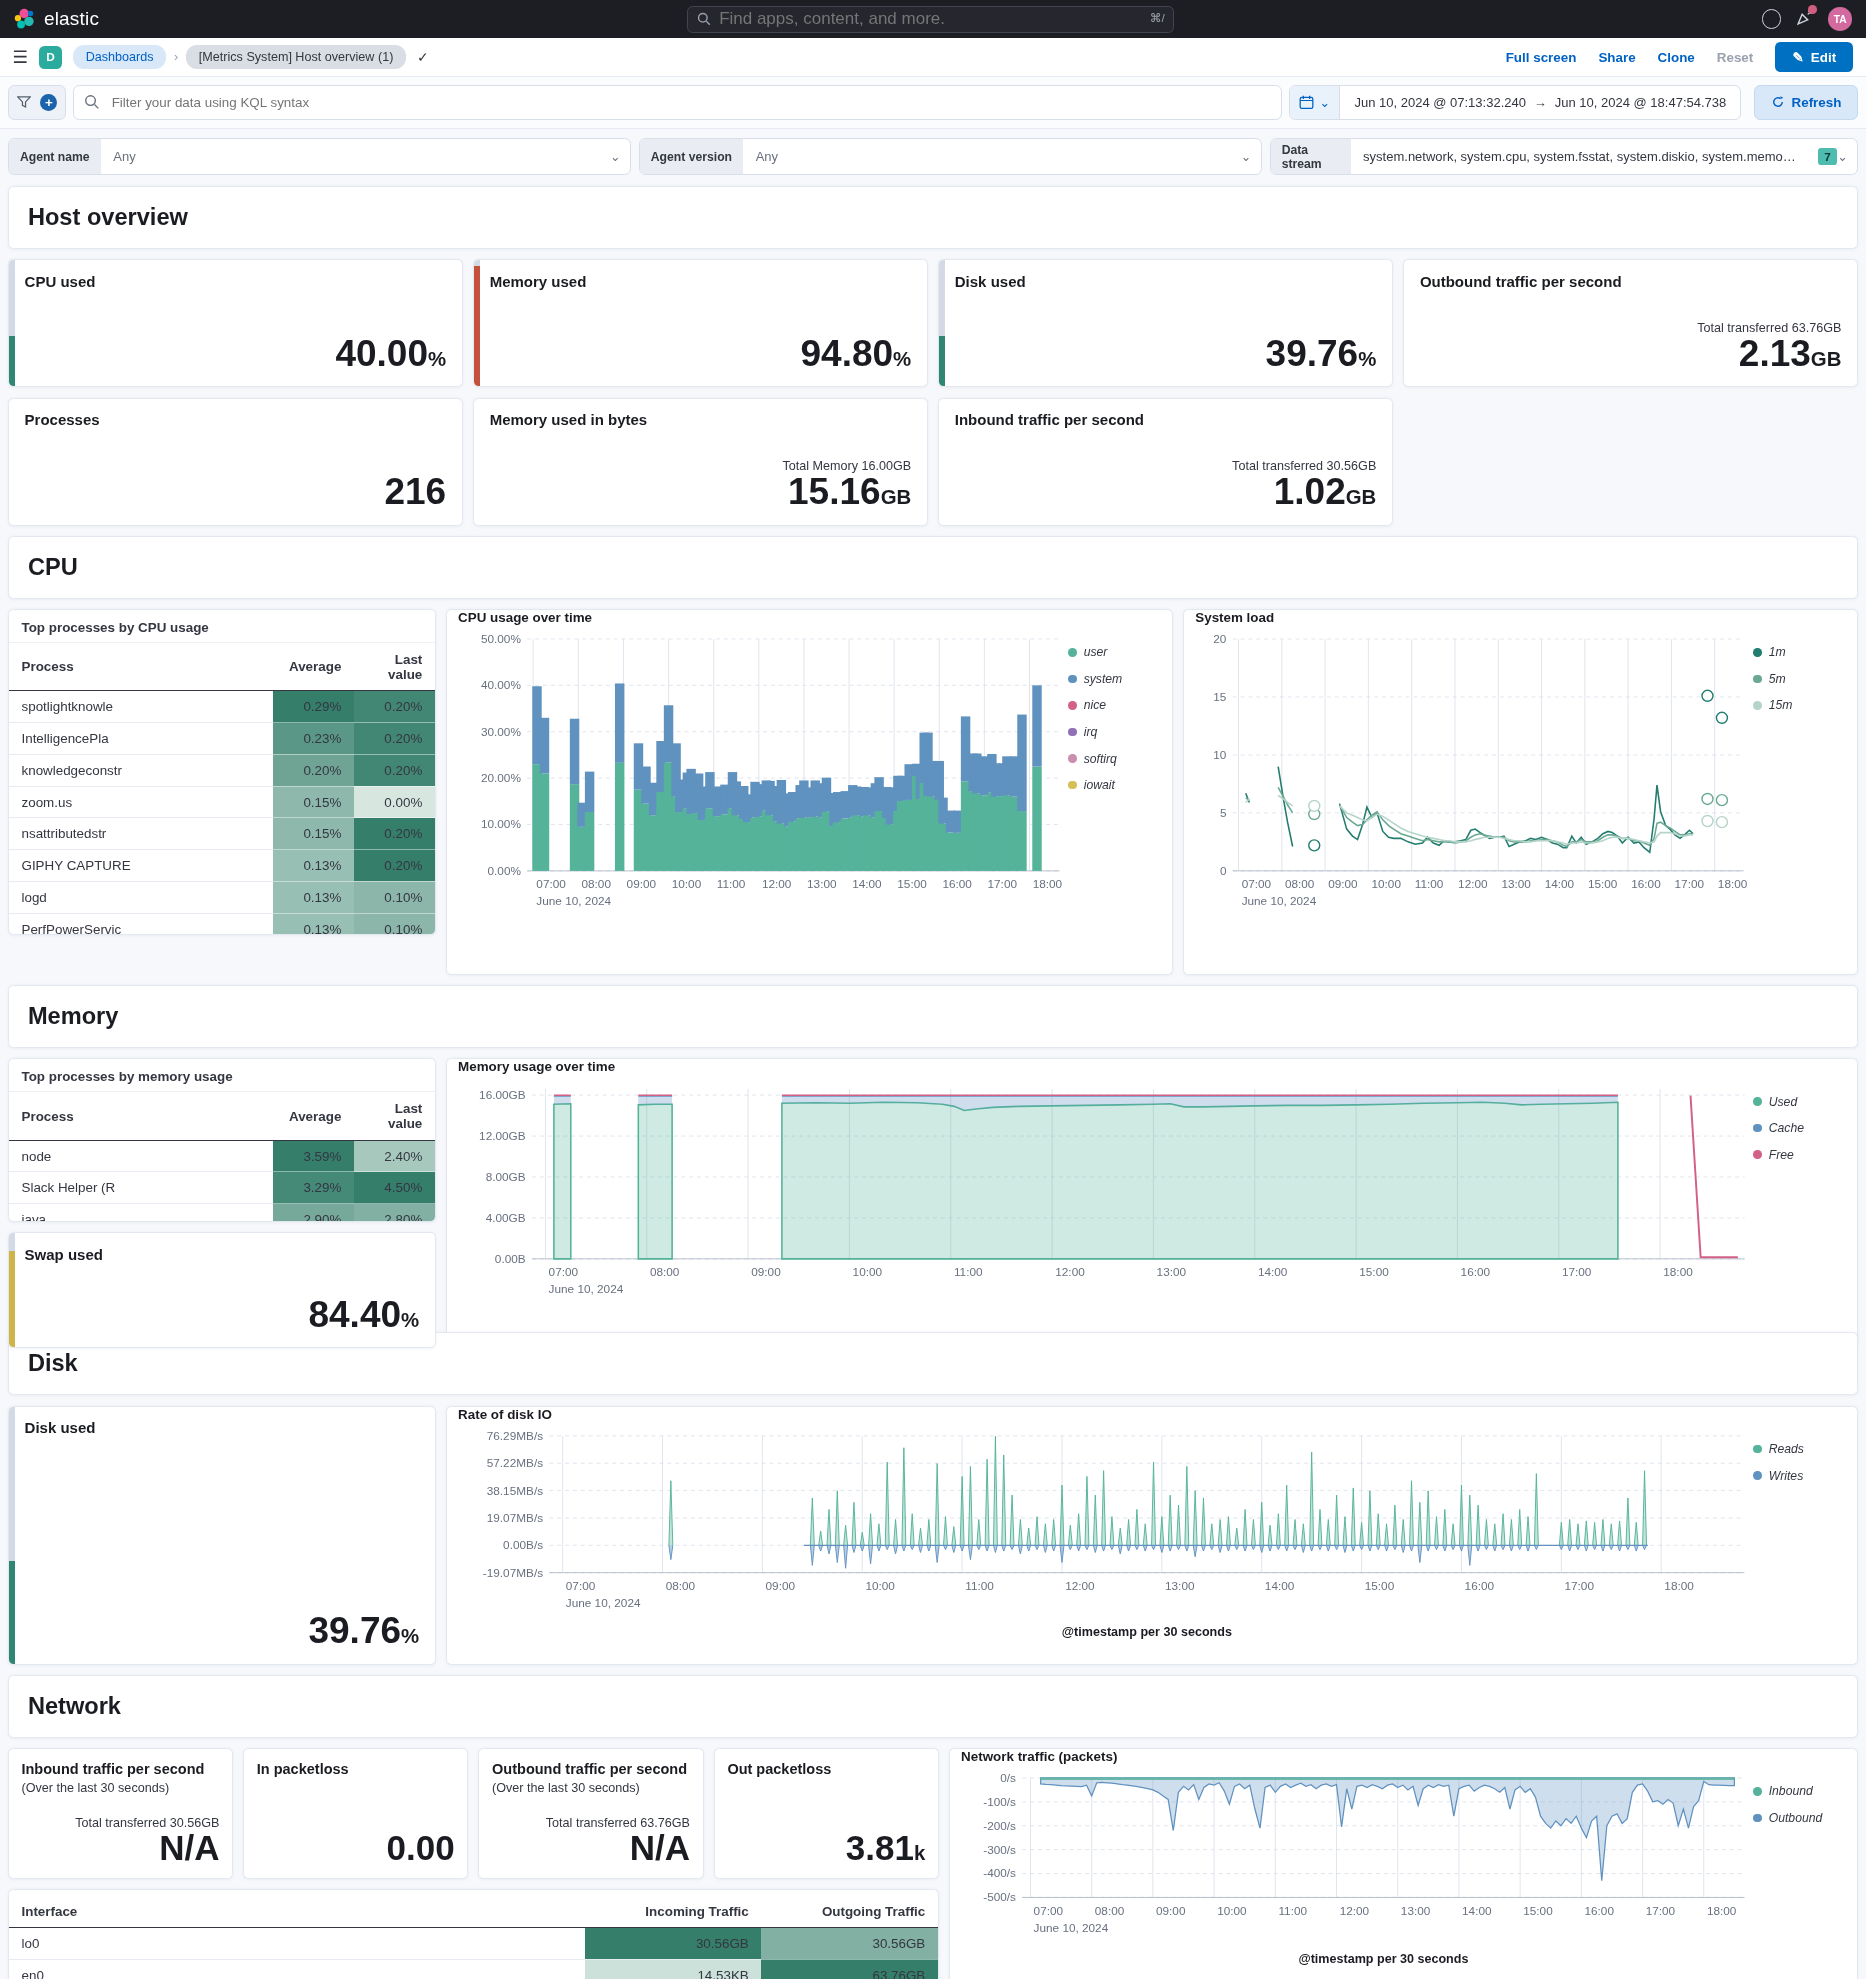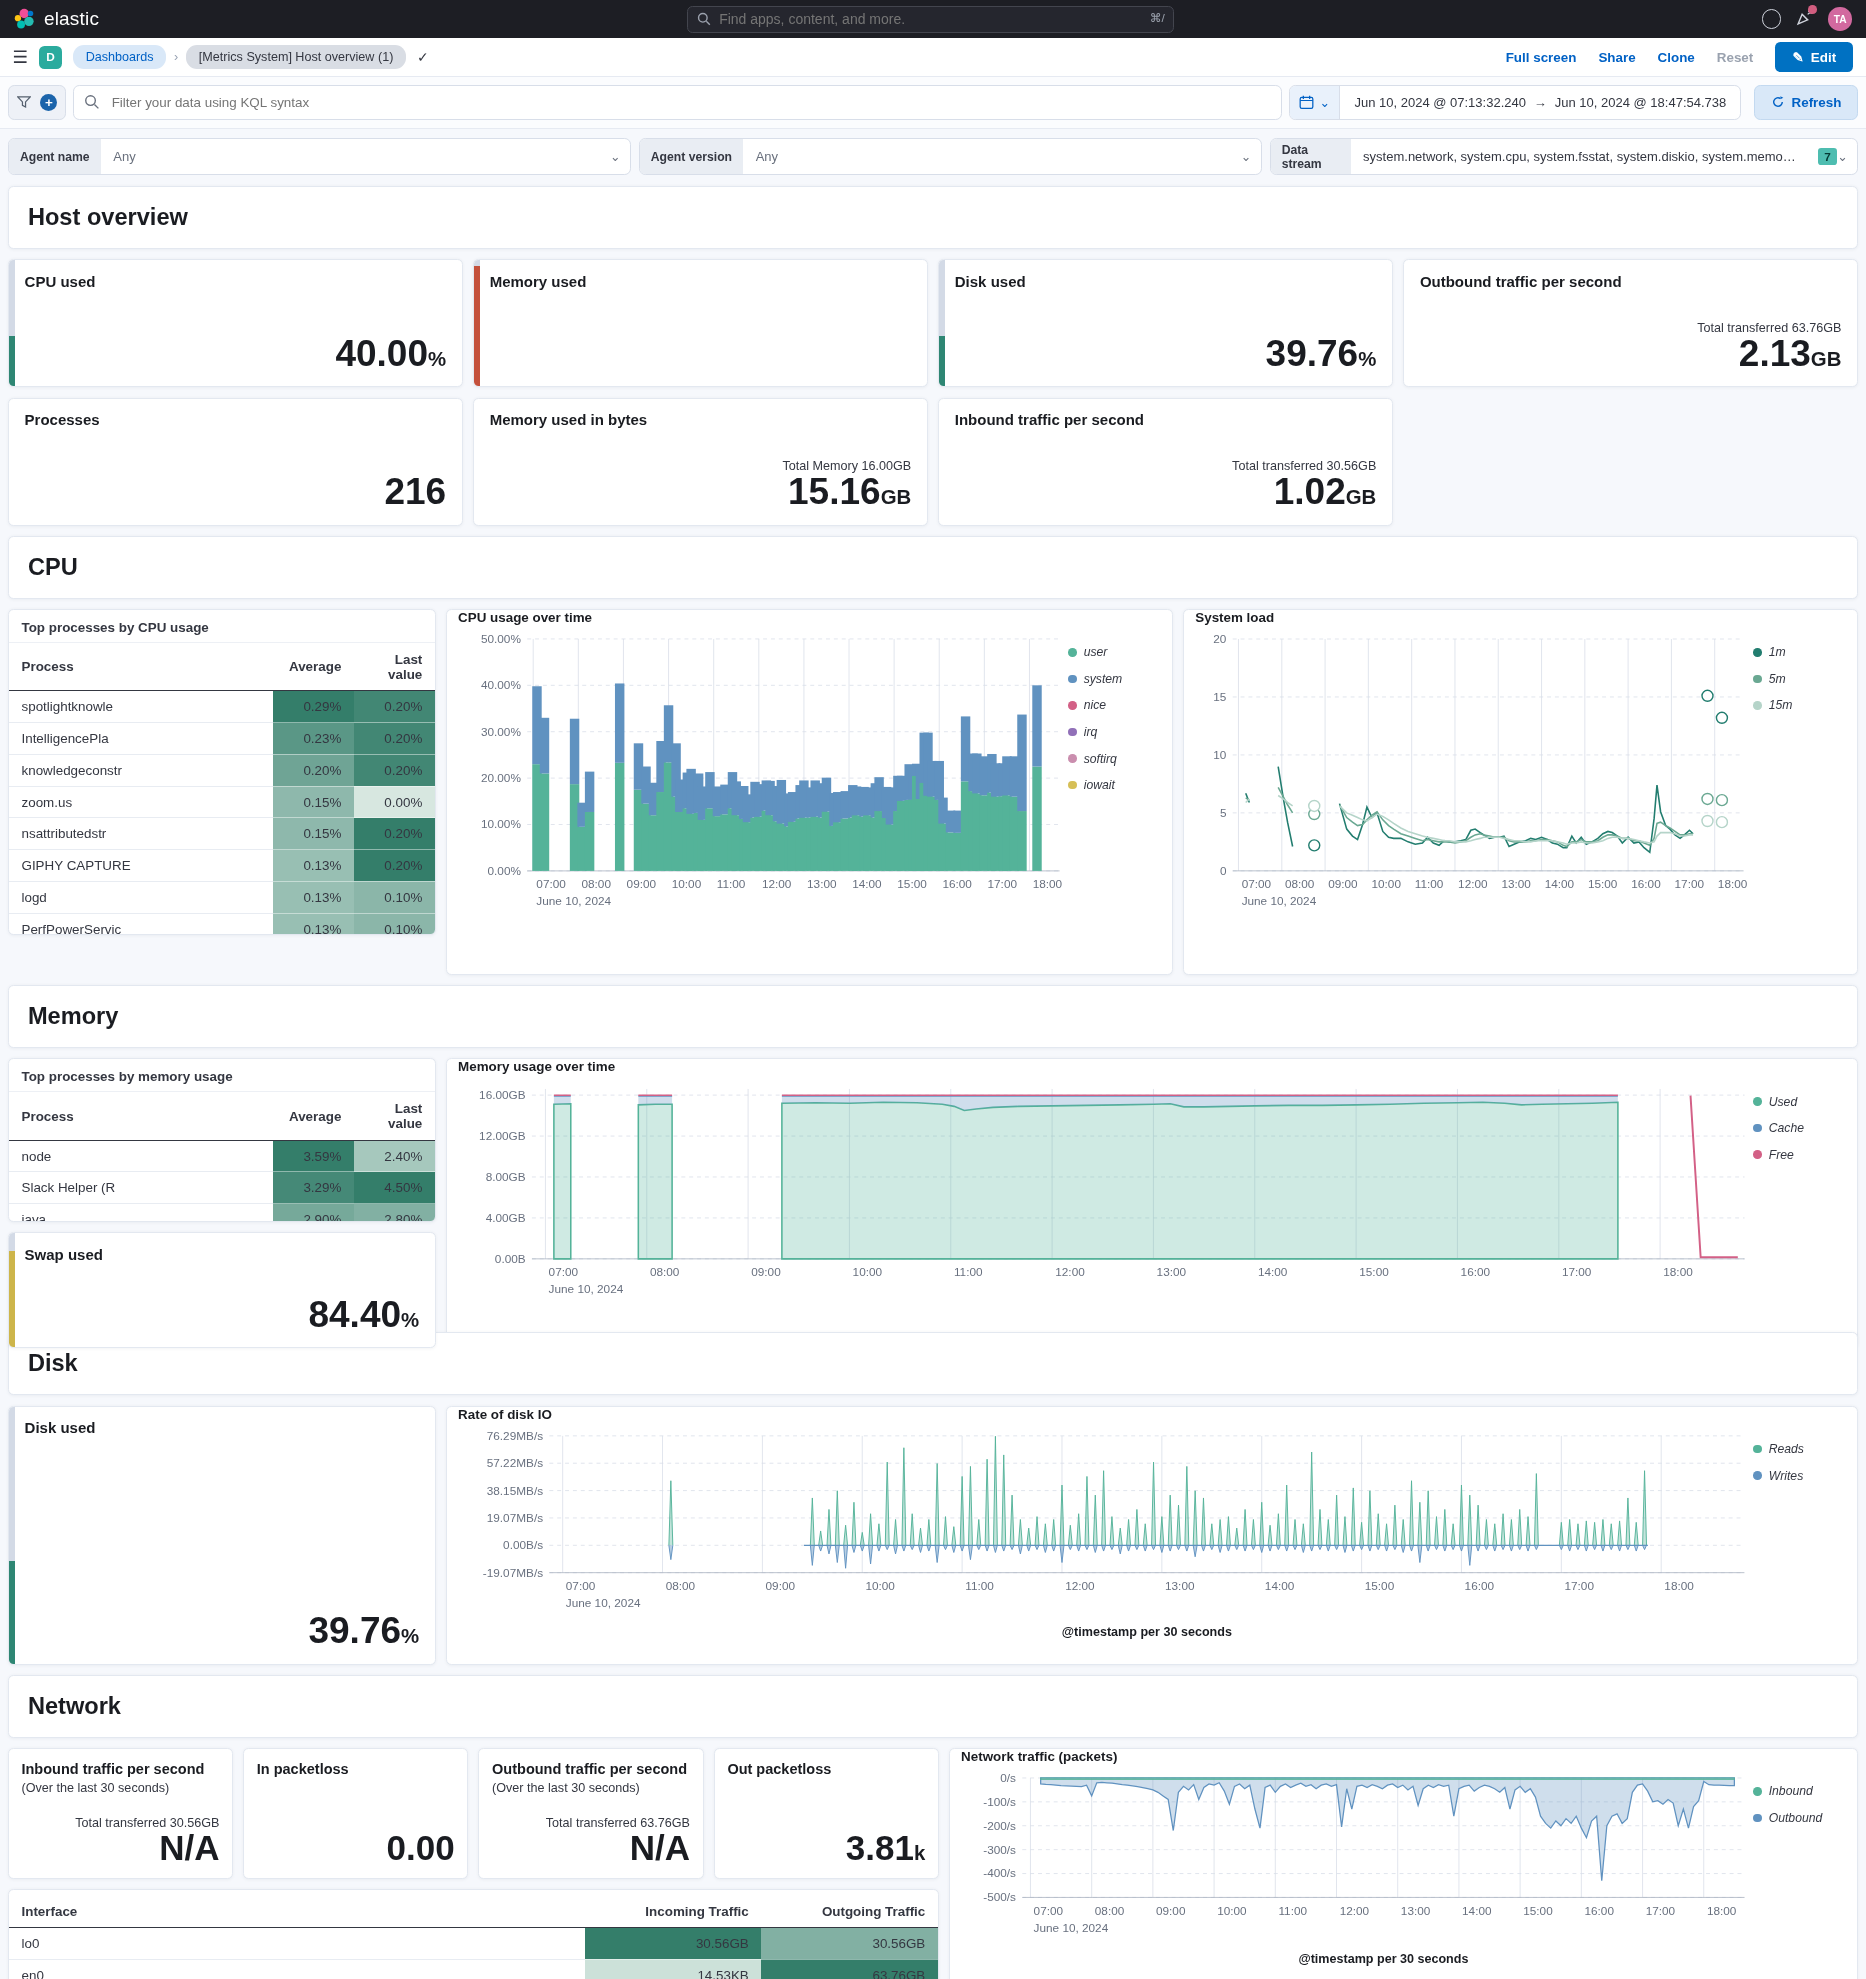--- a/index.html
+++ b/index.html
@@ -3,21 +3,21 @@
 <meta charset="utf-8">
 <style>
   html,body{margin:0;padding:0;width:1866px;height:1980px;overflow:hidden;background:#f6f8fc;
     font-family:"Liberation Sans",sans-serif;color:#343741;}
   
   .topbar{height:38px;background:#1d1e24;display:flex;align-items:center;padding:0 14px;gap:11px;}
   .logo{display:flex;align-items:center;gap:7.9px;}
   .logo-text{color:#fff;font-size:19px;font-weight:400;letter-spacing:0.2px;}
   .topsearch{flex:0 0 487px;margin-left:auto;margin-right:auto;position:relative;}
   .topsearch input{width:100%;box-sizing:border-box;height:27px;background:#25262e;border:0.8px solid #43454e;
-    border-radius:5.5px;color:#aab0bc;font-size:14px;padding:0 47px 0 31px;font-family:inherit;}
+    border-radius:5.5px;color:#aab0bc;font-size:17px;padding:0 47px 0 31px;font-family:inherit;}
   .topsearch .sicon{position:absolute;left:9.4px;top:6.3px;}
   .topsearch .shortcut{position:absolute;right:9.4px;top:5.5px;color:#9ba1ad;font-size:11.8px;}
   .topicons{display:flex;align-items:center;gap:14px;}
   .ringicon{width:17.3px;height:17.3px;border:1.6px solid #cfd3dc;border-radius:50%;}
   .partywrap{position:relative;}
   .notifdot{position:absolute;right:-2.4px;top:-3.1px;width:8.6px;height:8.6px;border-radius:50%;background:#d15d7f;}
   .avatar{width:23.6px;height:23.6px;border-radius:50%;background:#d2699f;color:#fff;font-size:10.2px;font-weight:700;
     display:flex;align-items:center;justify-content:center;}
   
   .navbar{height:38px;background:#fff;display:flex;align-items:center;padding:0 12.6px;gap:11px;border-bottom:0.8px solid #e6eaf2;}
@@ -222,20 +222,21 @@
 
   <div class="kpirow" id="kpi-row-1">
       <div class="panel kpi">
         <div class="bar" style="background: linear-gradient(to top, rgb(46, 134, 115) 0%, rgb(46, 134, 115) 40%, rgb(211, 218, 230) 40%, rgb(211, 218, 230) 100%);"></div>
         <div class="kpi-title">CPU used</div>
         <div class="kpi-value" style="margin-top: auto;">40.00<span class="unit">%</span></div>
       </div>
       <div class="panel kpi">
         <div class="bar" style="background: linear-gradient(to top, rgb(196, 81, 60) 0%, rgb(196, 81, 60) 95%, rgb(211, 218, 230) 95%, rgb(211, 218, 230) 100%);"></div>
         <div class="kpi-title">Memory used</div>
+        <div class="kpi-value" style="margin-top: auto;">94.80<span class="unit">%</span></div>
       </div>
       <div class="panel kpi">
         <div class="bar" style="background: linear-gradient(to top, rgb(46, 134, 115) 0%, rgb(46, 134, 115) 40%, rgb(211, 218, 230) 40%, rgb(211, 218, 230) 100%);"></div>
         <div class="kpi-title">Disk used</div>
         <div class="kpi-value" style="margin-top: auto;">39.76<span class="unit">%</span></div>
       </div>
       <div class="panel kpi">
         <div class="kpi-title">Outbound traffic per second</div>
         <div class="kpi-sub">Total transferred 63.76GB</div>
         <div class="kpi-value">2.13<span class="unit">GB</span></div>

